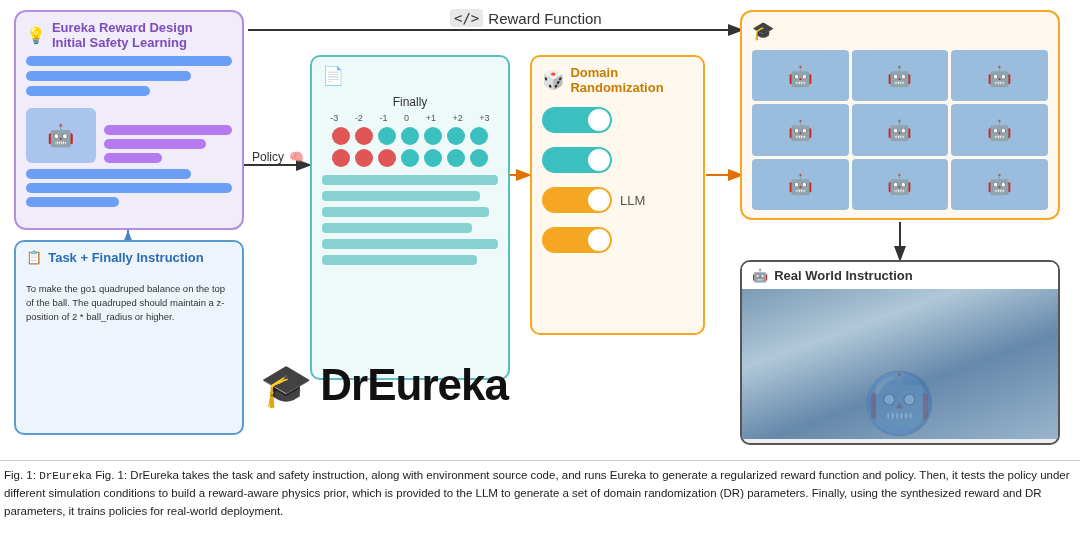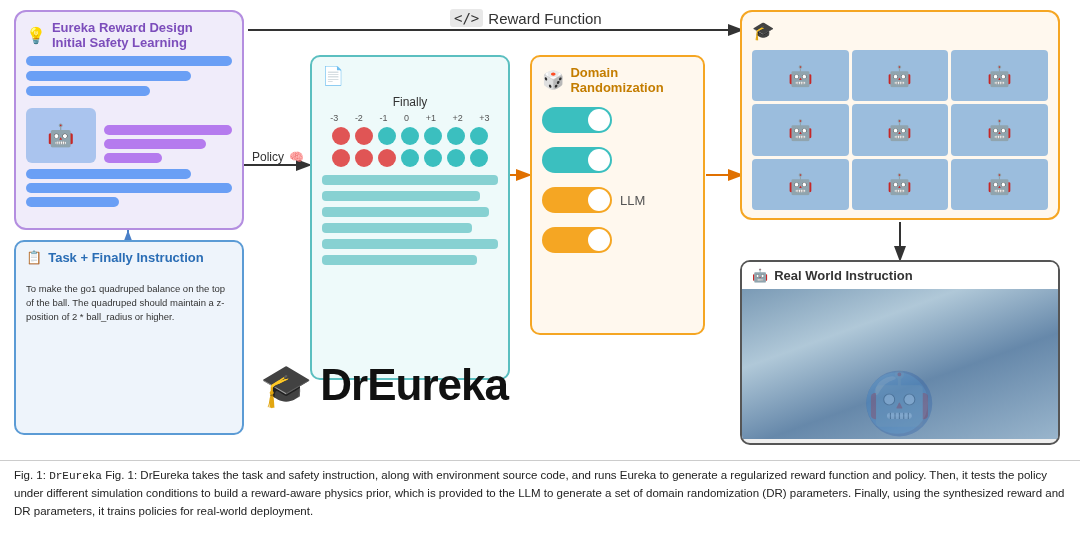--- a/index.html
+++ b/index.html
@@ -334,21 +334,21 @@
       align-items: center;
       gap: 8px;
     }
 
     
     .caption {
       position: absolute;
       left: 0;
       top: 460px;
       width: 1080px;
-      padding: 6px 14px;
+      padding: 6px 4px;
       font-size: 11.5px;
       color: #222;
       line-height: 1.55;
       border-top: 1px solid #ccc;
       background: #fff;
     }
     .caption code {
       font-family: 'Courier New', monospace;
       font-size: 11px;
     }

